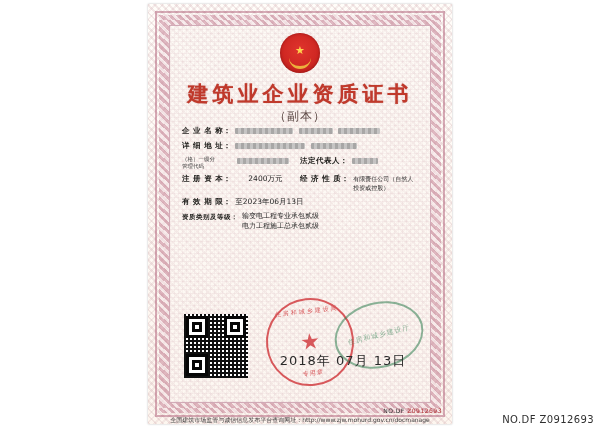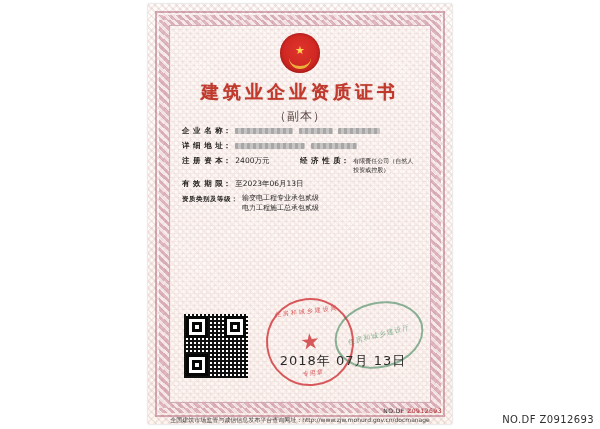--- a/index.html
+++ b/index.html
@@ -104,21 +104,21 @@
     border-radius: 0 0 12px 12px;
     opacity: .9;
   }
   
   .title {
     position: absolute;
     left: 0; right: 0;
     top: 76px;
     text-align: center;
     font-family: "DejaVu Sans", "Liberation Sans", sans-serif;
-    font-size: 18px;
+    font-size: 21px;
     font-weight: bold;
     letter-spacing: 4px;
     color: #c0392b;
     text-shadow: 0 0 1px rgba(160,30,25,.6);
   }
   .subtitle {
     position: absolute;
     left: 0; right: 0;
     top: 104px;
     text-align: center;
@@ -164,21 +164,21 @@
     opacity: .85;
     vertical-align: middle;
     margin-right: 3px;
   }
   .row-2col {
     display: flex;
     align-items: flex-start;
     margin-bottom: 5px;
     line-height: 10px;
   }
-  .col-l { flex: 0 0 118px; display: flex; }
+  .col-l { flex: 0 0 118px; display: flex; gap: 13px; }
   .col-r { flex: 1 1 auto; display: flex; }
   .two-line-label {
     flex: 0 0 auto;
     font-size: 5.5px;
     line-height: 6.5px;
     width: 38px;
     color: #3a3a3a;
   }
   .scope-val {
     font-size: 7px;
@@ -351,20 +351,34 @@
       </div>
 
       <div class="row">
         <span class="lbl">详 细 地 址：</span>
         <span class="val">
           <span class="redacted" style="width:70px"></span>
           <span class="redacted" style="width:46px"></span>
         </span>
       </div>
 
+      <div class="row-2col">
+        <div class="col-l">
+          <span class="two-line-label">（格）一级分管理代码</span>
+          <span class="val">
+            <span class="redacted" style="width:52px"></span>
+          </span>
+        </div>
+        <div class="col-r">
+          <span class="lbl">法定代表人：</span>
+          <span class="val">
+            <span class="redacted" style="width:26px"></span>
+          </span>
+        </div>
+      </div>
 
       <div class="row-2col">
         <div class="col-l">
           <span class="lbl">注 册 资 本：</span>
           <span class="val">2400万元</span>
         </div>
         <div class="col-r">
           <span class="lbl">经 济 性 质：</span>
           <span class="val" style="font-size:6px;line-height:9px;">有限责任公司（自然人投资或控股）</span>
         </div>

